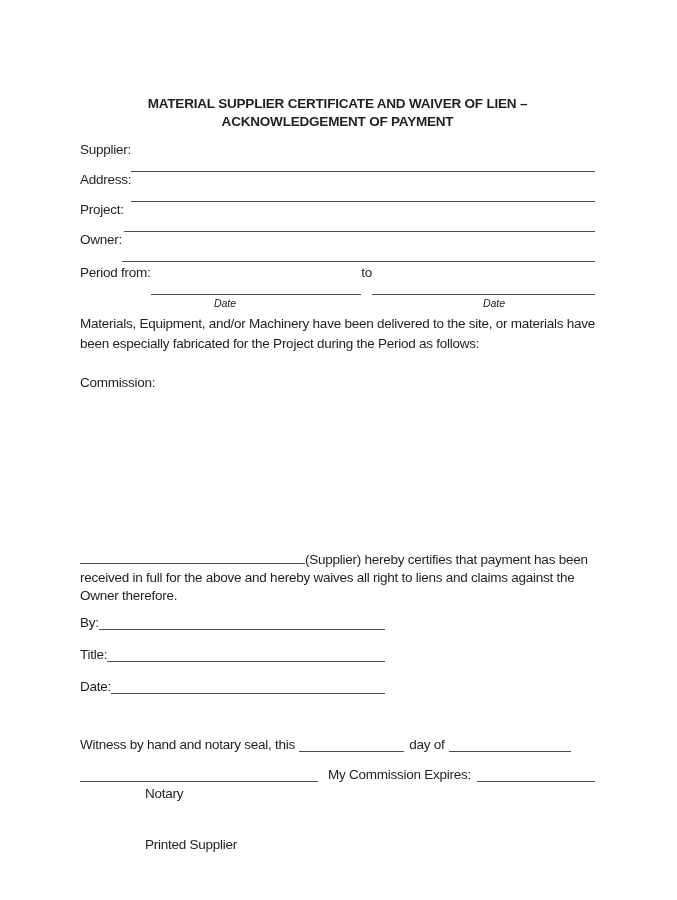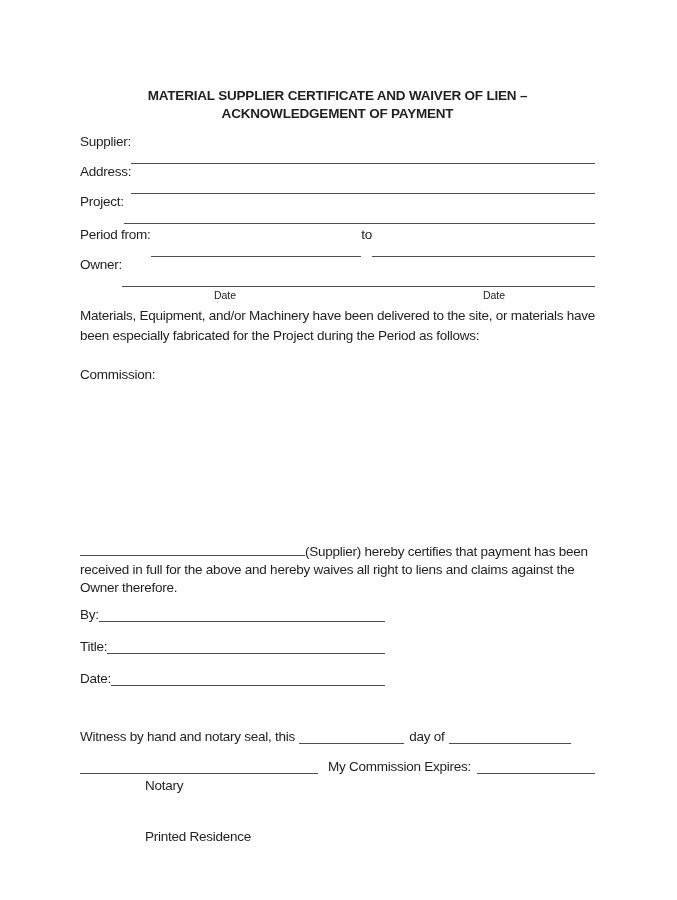--- a/index.html
+++ b/index.html
@@ -3,21 +3,21 @@
 <meta charset="utf-8">
 <style>
   * { margin:0; padding:0; box-sizing:border-box; }
   html,body { background:#ffffff; }
   body {
     width:677px; height:900px; overflow:hidden;
     font-family:"Liberation Sans", sans-serif;
     color:#1f1f1f; font-size:13.5px; letter-spacing:-0.25px;
   }
   .sheet { position:relative; width:677px; height:900px; background:#ffffff; }
-  .content { position:absolute; left:80px; right:82px; top:4px; }
+  .content { position:absolute; left:80px; right:82px; top:12px; }
 
   .doc-title {
     margin-top:83px; text-align:center; font-weight:bold;
     font-size:13.5px; line-height:18px; letter-spacing:-0.2px;
   }
 
   .field-row { display:flex; height:30px; }
   .field-row .label { white-space:nowrap; line-height:15px; }
   .blank {
     border-bottom:1.3px solid #4e4e4e; height:2px; align-self:flex-end;
@@ -27,21 +27,21 @@
 
   .first-field { margin-top:11px; }
   .period-row { margin-top:3px; }
   .period-blank-from { flex:206 1 0; }
   .period-blank-to { flex:218 1 0; }
   .to-label { white-space:nowrap; line-height:15px; }
 
   .date-captions { position:relative; height:16px; }
   .date-caption {
     position:absolute; top:2px; font-size:10.5px; letter-spacing:-0.1px;
-    transform:translateX(-50%); color:#222;
+    transform:translateX(-50%); color:#222;font-style:italic;
   }
   .date-caption.from { left:145px; }
   .date-caption.to { left:414px; }
 
   .para { margin-top:3px; line-height:20px; }
   .nowrap { white-space:nowrap; }
 
   .description-row { margin-top:21px; height:16px; }
 
   .certify { margin-top:160px; line-height:18px; }
@@ -92,30 +92,30 @@
     <div class="field-row">
       <span class="label">Address:</span>
       <span class="blank fill"></span>
     </div>
 
     <div class="field-row">
       <span class="label">Project:</span>
       <span class="blank fill"></span>
     </div>
 
+    <div class="field-row">
+      <span class="label">Owner:</span>
+      <span class="blank fill"></span>
+    </div>
+
     <div class="field-row period-row">
       <span class="label">Period from:</span>
       <span class="blank period-blank-from"></span>
       <span class="to-label">to</span>
       <span class="blank period-blank-to"></span>
-    </div>
-
-    <div class="field-row">
-      <span class="label">Owner:</span>
-      <span class="blank fill"></span>
     </div>
 
     <div class="date-captions">
       <span class="date-caption from">Date</span>
       <span class="date-caption to">Date</span>
     </div>
 
     <div class="para">
       <div class="nowrap">Materials, Equipment, and/or Machinery have been delivered to the site, or materials have</div>
       <div class="nowrap">been especially fabricated for the Project during the Period as follows:</div>
@@ -163,16 +163,16 @@
     </div>
 
     <div class="under-caption">Notary</div>
 
     <div class="county-row">
       <span class="blank printed-sig-blank"></span>
       <span class="county-label">County of Residence:</span>
       <span class="blank county-blank"></span>
     </div>
 
-    <div class="under-caption">Printed Residence</div>
+    <div class="under-caption">Printed Supplier</div>
 
   </div>
 </div>
 
 </body></html>

